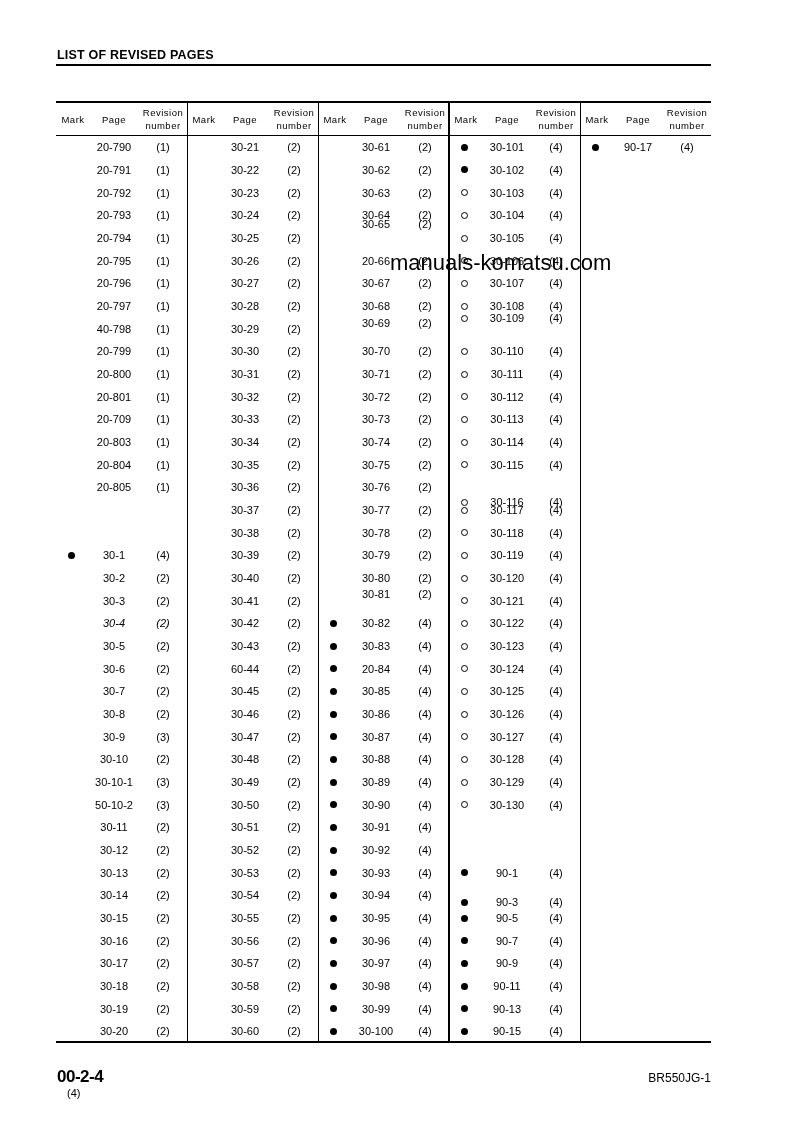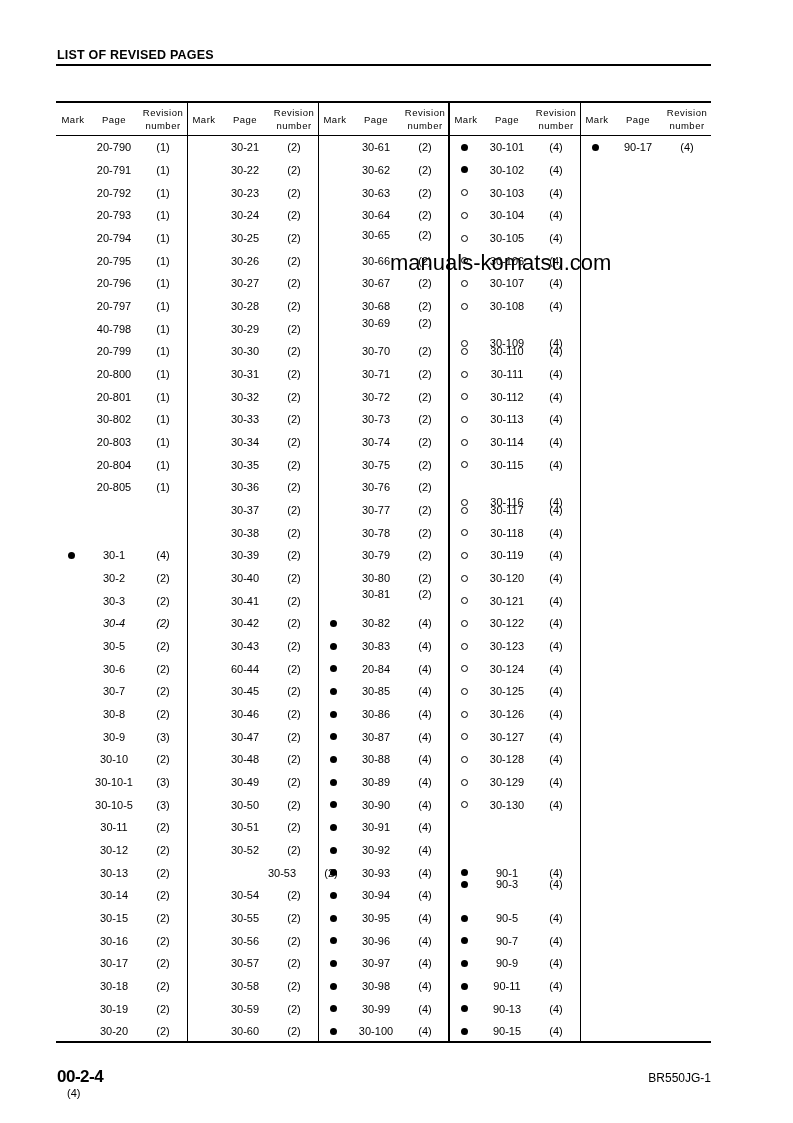--- a/index.html
+++ b/index.html
@@ -113,21 +113,21 @@
           <div class="p">20-800</div>
           <div class="r">(1)</div>
         </div>
         <div class="row" style="top: 249.37px;">
           <div class="m"></div>
           <div class="p">20-801</div>
           <div class="r">(1)</div>
         </div>
         <div class="row" style="top: 272.04px;">
           <div class="m"></div>
-          <div class="p">30-802</div>
+          <div class="p">20-709</div>
           <div class="r">(1)</div>
         </div>
         <div class="row" style="top: 294.71px;">
           <div class="m"></div>
           <div class="p">20-803</div>
           <div class="r">(1)</div>
         </div>
         <div class="row" style="top: 317.38px;">
           <div class="m"></div>
           <div class="p">20-804</div>
@@ -200,21 +200,21 @@
           <div class="p">30-10</div>
           <div class="r">(2)</div>
         </div>
         <div class="row" style="top: 634.76px;">
           <div class="m"></div>
           <div class="p">30-10-1</div>
           <div class="r">(3)</div>
         </div>
         <div class="row" style="top: 657.43px;">
           <div class="m"></div>
-          <div class="p">30-10-5</div>
+          <div class="p">50-10-2</div>
           <div class="r">(3)</div>
         </div>
         <div class="row" style="top: 680.1px;">
           <div class="m"></div>
           <div class="p">30-11</div>
           <div class="r">(2)</div>
         </div>
         <div class="row" style="top: 702.77px;">
           <div class="m"></div>
           <div class="p">30-12</div>
@@ -420,21 +420,21 @@
         <div class="row" style="top: 680.1px;">
           <div class="m"></div>
           <div class="p">30-51</div>
           <div class="r">(2)</div>
         </div>
         <div class="row" style="top: 702.77px;">
           <div class="m"></div>
           <div class="p">30-52</div>
           <div class="r">(2)</div>
         </div>
-        <div class="row" style="top: 725.44px; margin-left: 37px;">
+        <div class="row" style="top: 725.44px;">
           <div class="m"></div>
           <div class="p">30-53</div>
           <div class="r">(2)</div>
         </div>
         <div class="row" style="top: 748.11px;">
           <div class="m"></div>
           <div class="p">30-54</div>
           <div class="r">(2)</div>
         </div>
         <div class="row" style="top: 770.78px;">
@@ -487,28 +487,28 @@
         <div class="row" style="top: 45.34px;">
           <div class="m"></div>
           <div class="p">30-63</div>
           <div class="r">(2)</div>
         </div>
         <div class="row" style="top: 68.01px;">
           <div class="m"></div>
           <div class="p">30-64</div>
           <div class="r">(2)</div>
         </div>
-        <div class="row" style="top: 88px;">
+        <div class="row" style="top: 77px;">
           <div class="m"></div>
           <div class="p">30-65</div>
           <div class="r">(2)</div>
         </div>
         <div class="row" style="top: 113.35px;">
           <div class="m"></div>
-          <div class="p">30-66</div>
+          <div class="p">20-66</div>
           <div class="r">(2)</div>
         </div>
         <div class="row" style="top: 136.02px;">
           <div class="m"></div>
           <div class="p">30-67</div>
           <div class="r">(2)</div>
         </div>
         <div class="row" style="top: 158.69px;">
           <div class="m"></div>
           <div class="p">30-68</div>
@@ -768,21 +768,21 @@
           <div class="p">30-107</div>
           <div class="r">(4)</div>
         </div>
         <div class="row" style="top: 158.69px;">
           <div class="m">
             <span class="ring"></span>
           </div>
           <div class="p">30-108</div>
           <div class="r">(4)</div>
         </div>
-        <div class="row" style="top: 196px;">
+        <div class="row" style="top: 171px;">
           <div class="m">
             <span class="ring"></span>
           </div>
           <div class="p">30-109</div>
           <div class="r">(4)</div>
         </div>
         <div class="row" style="top: 204.03px;">
           <div class="m">
             <span class="ring"></span>
           </div>
@@ -939,21 +939,21 @@
           <div class="p"></div>
           <div class="r"></div>
         </div>
         <div class="row" style="top: 725.44px;">
           <div class="m">
             <span class="dot"></span>
           </div>
           <div class="p">90-1</div>
           <div class="r">(4)</div>
         </div>
-        <div class="row" style="top: 737px; text-align: right;">
+        <div class="row" style="top: 755px; text-align: right;">
           <div class="m">
             <span class="dot"></span>
           </div>
           <div class="p">90-3</div>
           <div class="r">(4)</div>
         </div>
         <div class="row" style="top: 770.78px;">
           <div class="m">
             <span class="dot"></span>
           </div>

